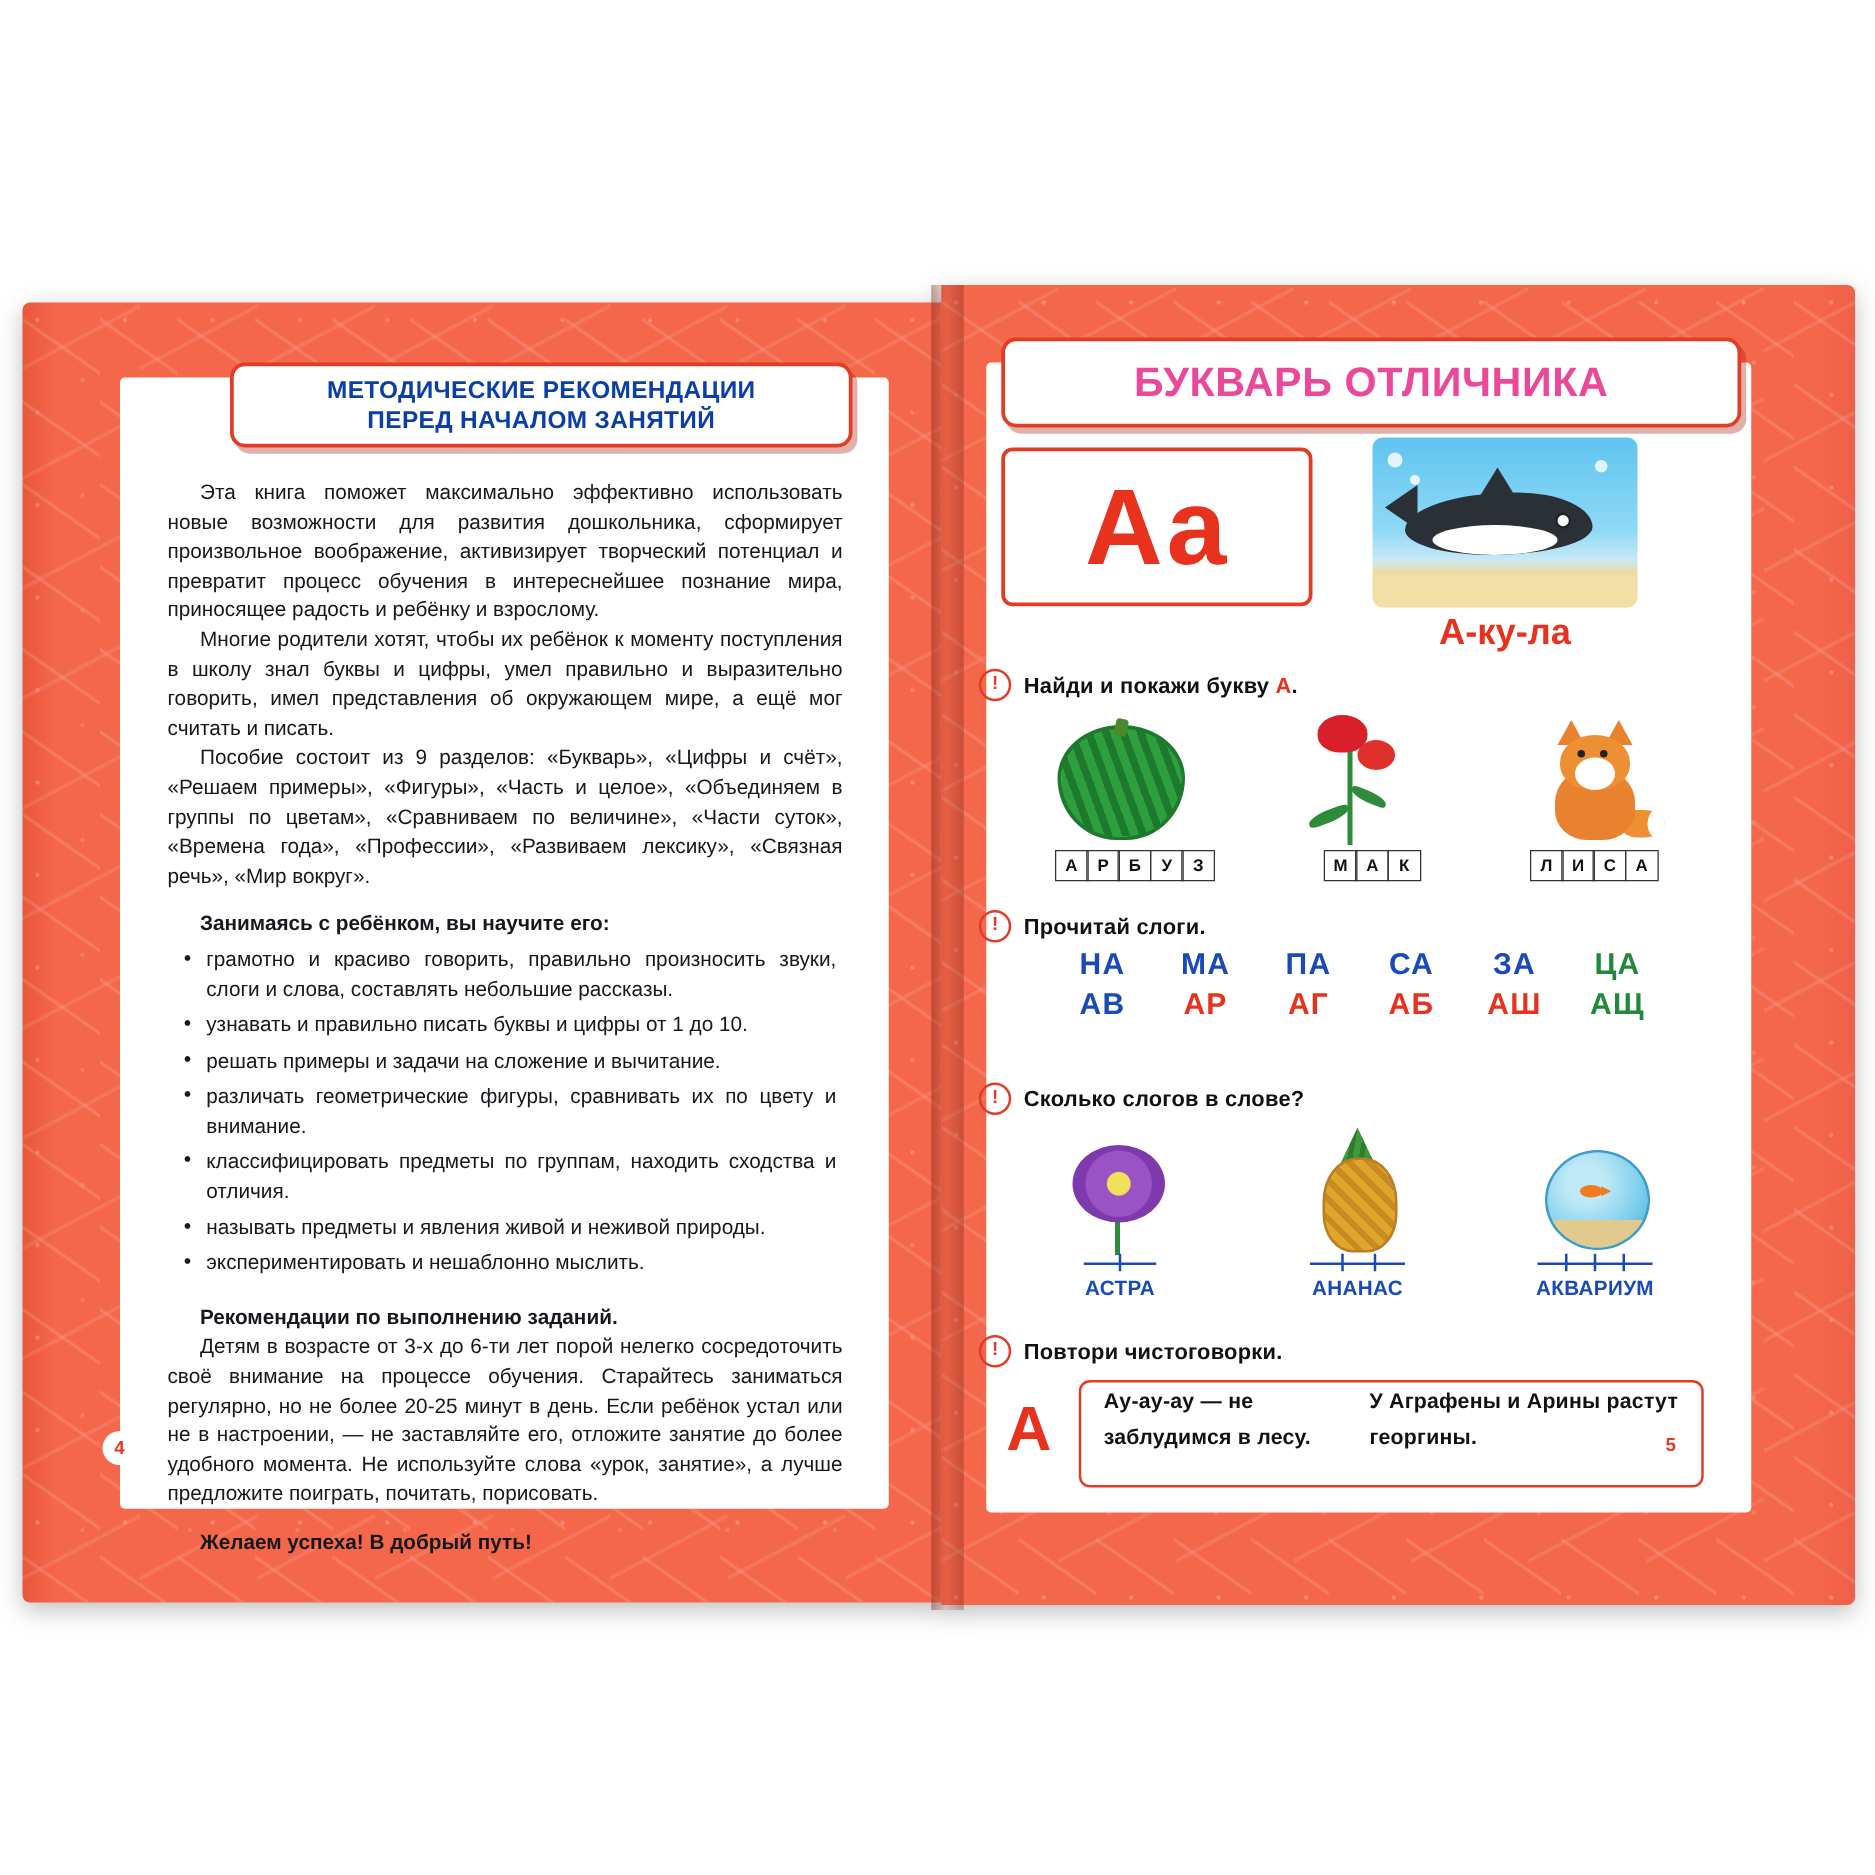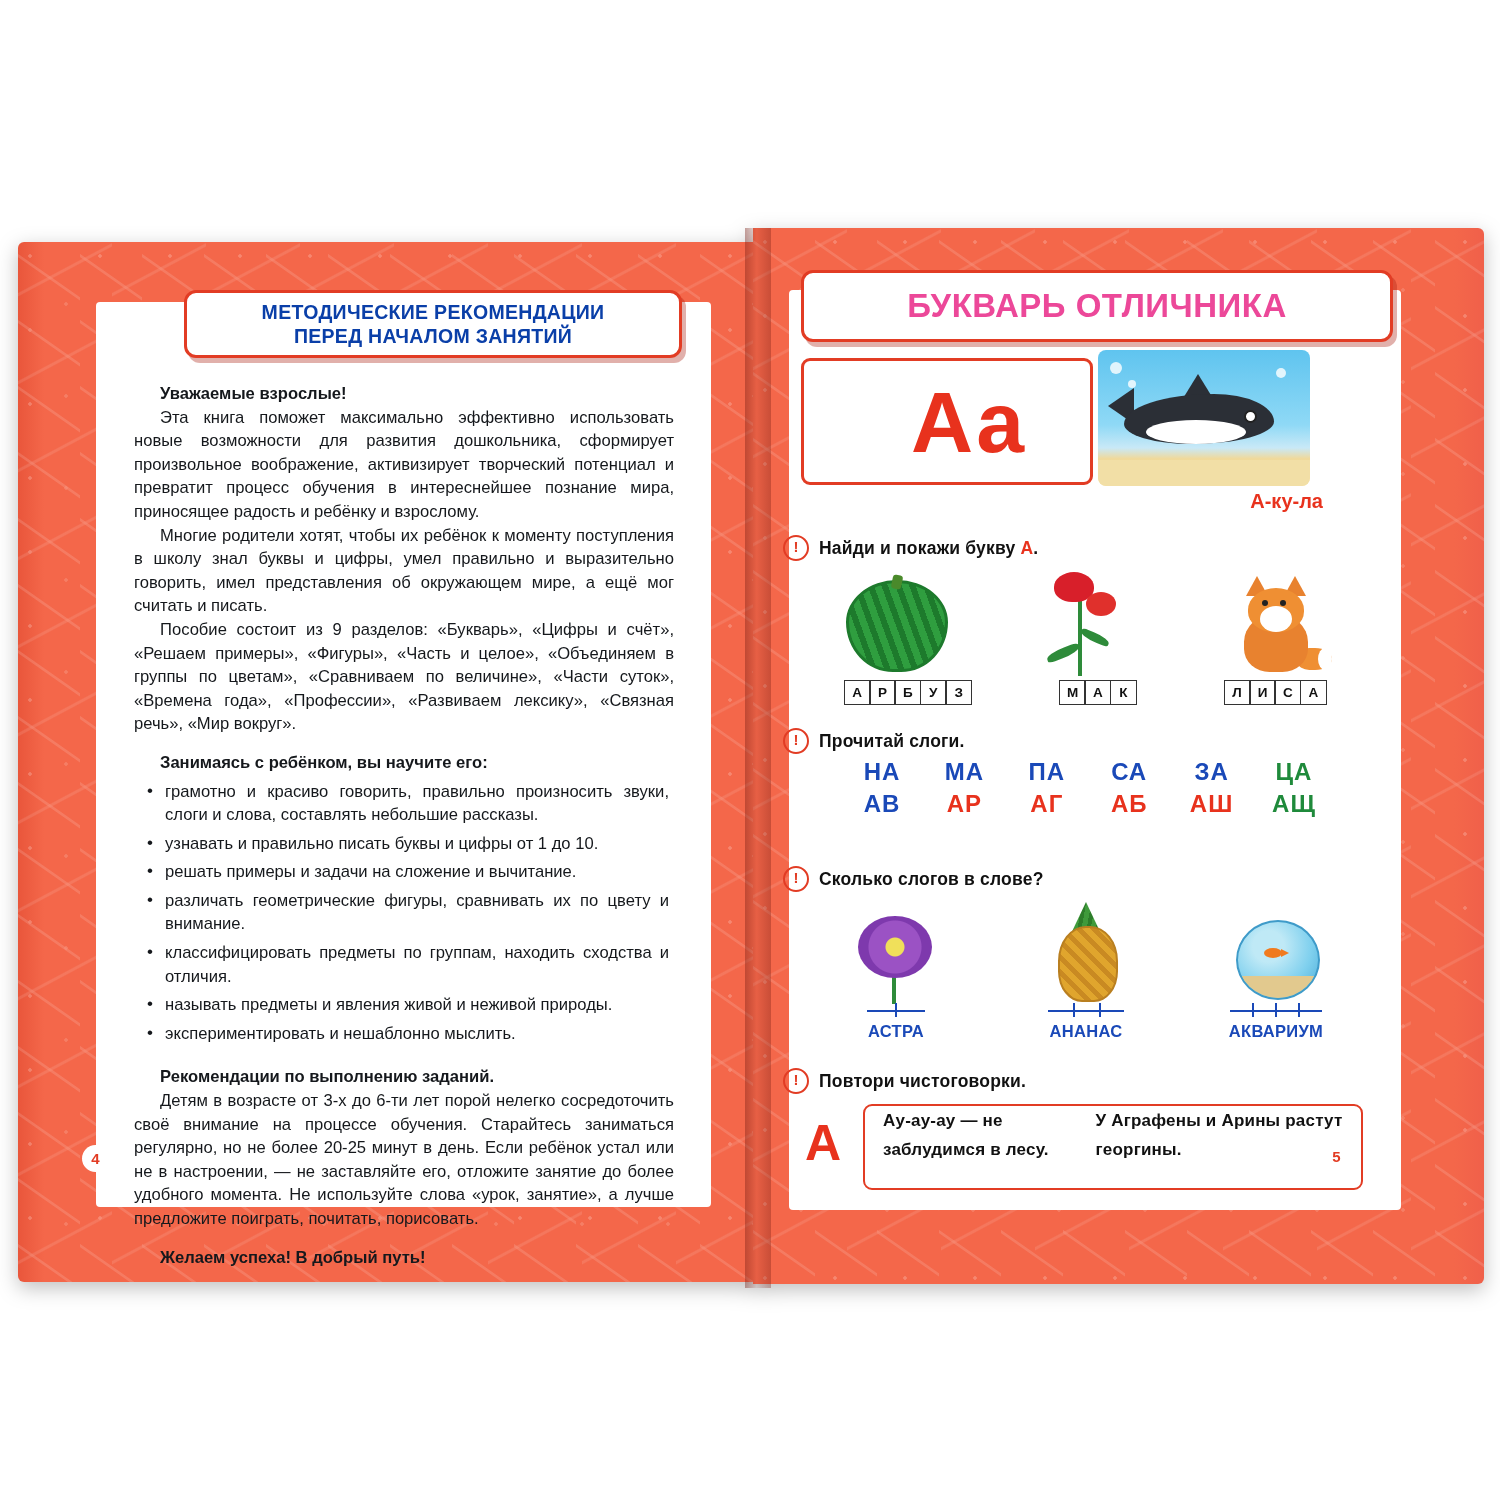--- a/index.html
+++ b/index.html
@@ -81,31 +81,31 @@
     background:#ffffff;color:#e23c24;font-weight:bold;font-size:15px;
     display:flex;align-items:center;justify-content:center;
   }
   .pagenum.l{left:64px;top:903px;}
   .pagenum.r{left:570px;top:915px;}
 
   
   .letterbox{
     position:absolute;left:48px;top:130px;width:243px;height:121px;
     border:3px solid #e23c24;border-radius:9px;background:#fff;
-    display:flex;align-items:center;justify-content:center;padding-left:43px;
+    display:flex;align-items:center;justify-content:center;
   }
   .letterbox span{color:#e8321d;font-weight:bold;font-size:86px;line-height:86px;letter-spacing:2px;}
 
   .akula-img{
     position:absolute;left:345px;top:122px;width:212px;height:136px;border-radius:8px;overflow:hidden;
     background:linear-gradient(to bottom,#5fc4ef 0%,#8fd9f6 55%,#c9e9f7 72%,#f0d99a 80%,#f6e4ad 100%);
   }
   .akula-cap{
-    position:absolute;left:358px;top:262px;width:212px;text-align:right;
-    color:#e8321d;font-weight:bold;font-size:20px;
+    position:absolute;left:345px;top:262px;width:212px;text-align:center;
+    color:#e8321d;font-weight:bold;font-size:29px;
   }
 
   .task{position:absolute;display:flex;align-items:center;gap:10px;}
   .excl{
     width:22px;height:22px;border-radius:50%;border:2px solid #e23c24;
     color:#e23c24;font-weight:bold;font-size:15px;line-height:19px;text-align:center;flex:none;
   }
   .task .lbl{color:#111;font-weight:bold;font-size:17.5px;letter-spacing:.2px;}
   .task .lbl .red{color:#e8321d;}
 
@@ -206,21 +206,20 @@
       <div class="sheet l"></div>
 
       <div class="banner left-banner">
         <div>
           <div class="t">МЕТОДИЧЕСКИЕ РЕКОМЕНДАЦИИ</div>
           <div class="t">ПЕРЕД НАЧАЛОМ ЗАНЯТИЙ</div>
         </div>
       </div>
 
       <div class="txt">
-        <p class="ind b">Уважаемые взрослые!</p>
         <p class="ind">Эта книга поможет максимально эффективно использовать новые возможности для развития дошкольника, сформирует произвольное воображение, активизирует творческий потенциал и превратит процесс обучения в интереснейшее познание мира, приносящее радость и ребёнку и взрослому.</p>
         <p class="ind">Многие родители хотят, чтобы их ребёнок к моменту поступления в школу знал буквы и цифры, умел правильно и выразительно говорить, имел представления об окружающем мире, а ещё мог считать и писать.</p>
         <p class="ind">Пособие состоит из 9 разделов: «Букварь», «Цифры и счёт», «Решаем примеры», «Фигуры», «Часть и целое», «Объединяем в группы по цветам», «Сравниваем по величине», «Части суток», «Времена года», «Профессии», «Развиваем лексику», «Связная речь», «Мир вокруг».</p>
         <div class="gap"></div>
         <p class="ind b">Занимаясь с ребёнком, вы научите его:</p>
         <ul class="bullets">
           <li>грамотно и красиво говорить, правильно произносить звуки, слоги и слова, составлять небольшие рассказы.</li>
           <li>узнавать и правильно писать буквы и цифры от 1 до 10.</li>
           <li>решать примеры и задачи на сложение и вычитание.</li>
           <li>различать геометрические фигуры, сравнивать их по цвету и внимание.</li>

